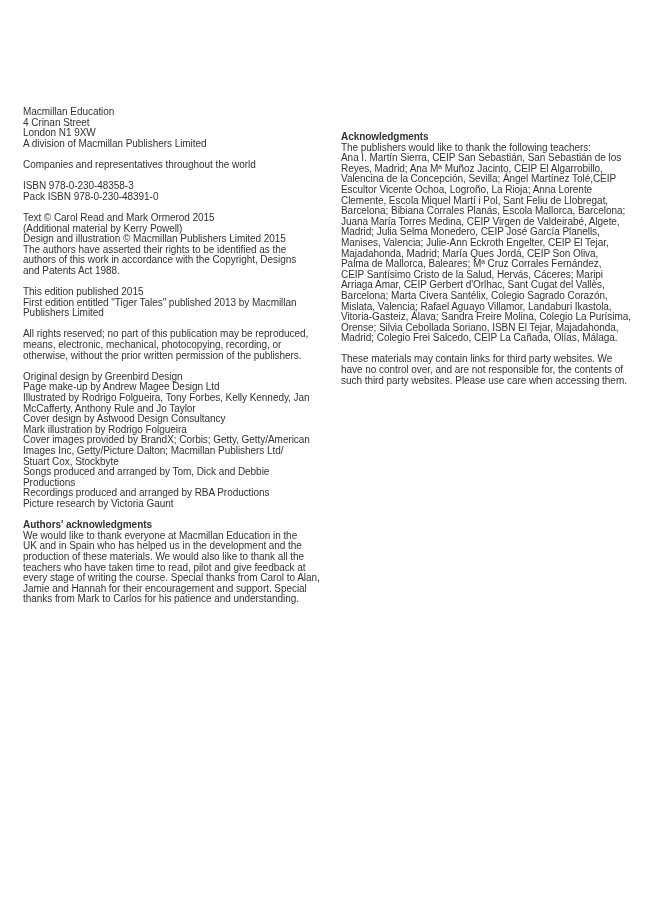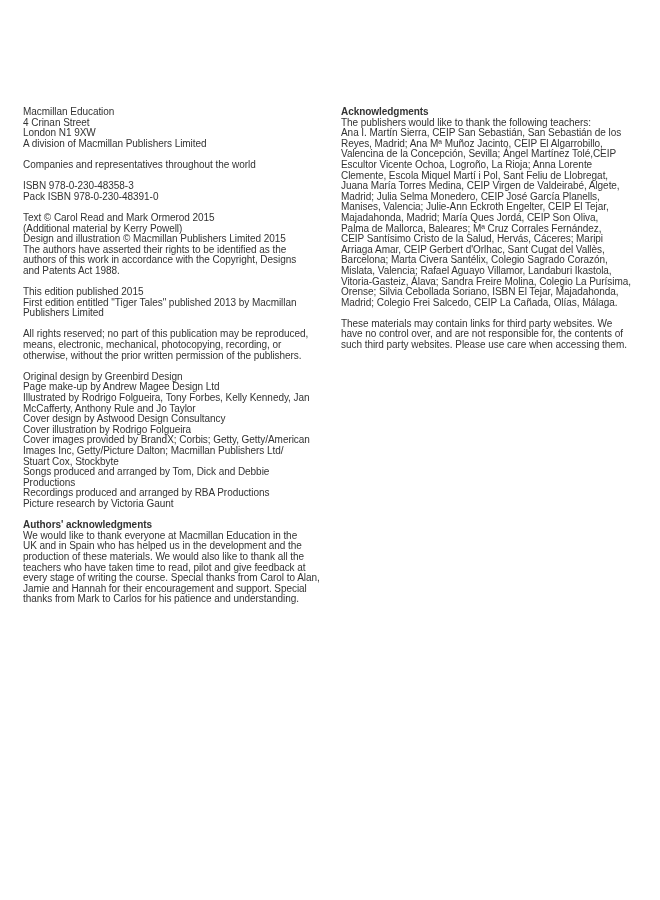--- a/index.html
+++ b/index.html
@@ -6,21 +6,21 @@
     body {
       width: 660px; height: 900px; background: #ffffff; overflow: hidden;
       font-family: "Liberation Sans", sans-serif; color: #333333;
       position: relative;
     }
     .col {
       position: absolute; top: 107px; width: 298px;
       font-size: 10px; line-height: 10.6px; letter-spacing: -0.05px;
     }
     .col-left { left: 23px; }
-    .col-right { left: 341px; width: 300px; }
+    .col-right { left: 341px; width: 300px; margin-top: 25px; }
     .block { margin: 0 0 10.6px 0; }
     .line { display: block; white-space: nowrap; }
     .heading { font-weight: bold; display: block; }
   </style>
 </head>
 <body>
 
 <div class="col col-left">
   <div class="block">
     <span class="line">Macmillan Education</span>
@@ -52,21 +52,21 @@
     <span class="line">All rights reserved; no part of this publication may be reproduced,</span>
     <span class="line">means, electronic, mechanical, photocopying, recording, or</span>
     <span class="line">otherwise, without the prior written permission of the publishers.</span>
   </div>
   <div class="block">
     <span class="line">Original design by Greenbird Design</span>
     <span class="line">Page make-up by Andrew Magee Design Ltd</span>
     <span class="line">Illustrated by Rodrigo Folgueira, Tony Forbes, Kelly Kennedy, Jan</span>
     <span class="line">McCafferty, Anthony Rule and Jo Taylor</span>
     <span class="line">Cover design by Astwood Design Consultancy</span>
-    <span class="line">Cover illustration by Rodrigo Folgueira</span>
+    <span class="line">Mark illustration by Rodrigo Folgueira</span>
     <span class="line">Cover images provided by BrandX; Corbis; Getty, Getty/American</span>
     <span class="line">Images Inc, Getty/Picture Dalton; Macmillan Publishers Ltd/</span>
     <span class="line">Stuart Cox, Stockbyte</span>
     <span class="line">Songs produced and arranged by Tom, Dick and Debbie</span>
     <span class="line">Productions</span>
     <span class="line">Recordings produced and arranged by RBA Productions</span>
     <span class="line">Picture research by Victoria Gaunt</span>
   </div>
   <div class="block">
     <span class="heading">Authors' acknowledgments</span>
@@ -82,20 +82,21 @@
 
 <div class="col col-right">
   <div class="block">
     <span class="heading">Acknowledgments</span>
     <span class="line">The publishers would like to thank the following teachers:</span>
     <span class="line">Ana I. Martín Sierra, CEIP San Sebastián, San Sebastián de los</span>
     <span class="line">Reyes, Madrid; Ana Mª Muñoz Jacinto, CEIP El Algarrobillo,</span>
     <span class="line">Valencina de la Concepción, Sevilla; Ángel Martínez Tolé,CEIP</span>
     <span class="line">Escultor Vicente Ochoa, Logroño, La Rioja; Anna Lorente</span>
     <span class="line">Clemente, Escola Miquel Martí i Pol, Sant Feliu de Llobregat,</span>
+    <span class="line">Barcelona; Bibiana Corrales Planás, Escola Mallorca, Barcelona;</span>
     <span class="line">Juana María Torres Medina, CEIP Virgen de Valdeirabé, Algete,</span>
     <span class="line">Madrid; Julia Selma Monedero, CEIP José García Planells,</span>
     <span class="line">Manises, Valencia; Julie-Ann Eckroth Engelter, CEIP El Tejar,</span>
     <span class="line">Majadahonda, Madrid; María Ques Jordá, CEIP Son Oliva,</span>
     <span class="line">Palma de Mallorca, Baleares; Mª Cruz Corrales Fernández,</span>
     <span class="line">CEIP Santísimo Cristo de la Salud, Hervás, Cáceres; Maripi</span>
     <span class="line">Arriaga Amar, CEIP Gerbert d'Orlhac, Sant Cugat del Vallès,</span>
     <span class="line">Barcelona; Marta Civera Santélix, Colegio Sagrado Corazón,</span>
     <span class="line">Mislata, Valencia; Rafael Aguayo Villamor, Landaburi Ikastola,</span>
     <span class="line">Vitoria-Gasteiz, Álava; Sandra Freire Molina, Colegio La Purísima,</span>

